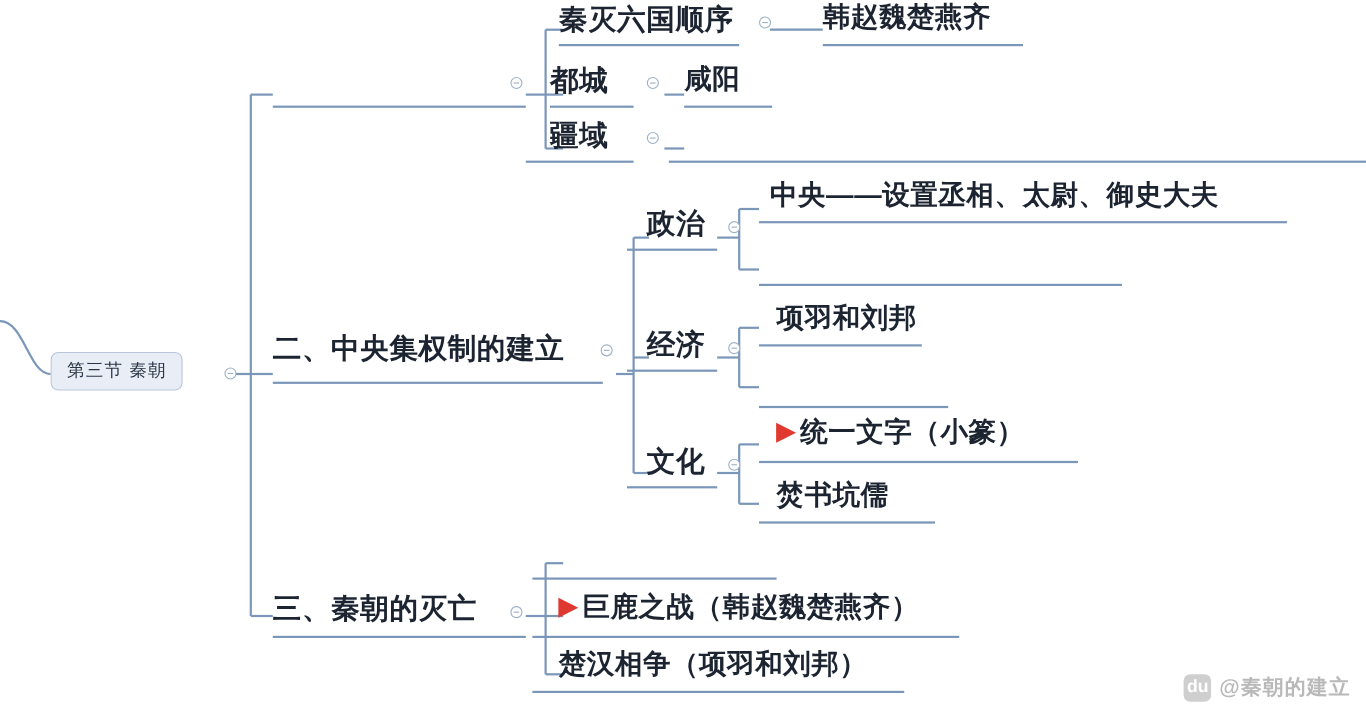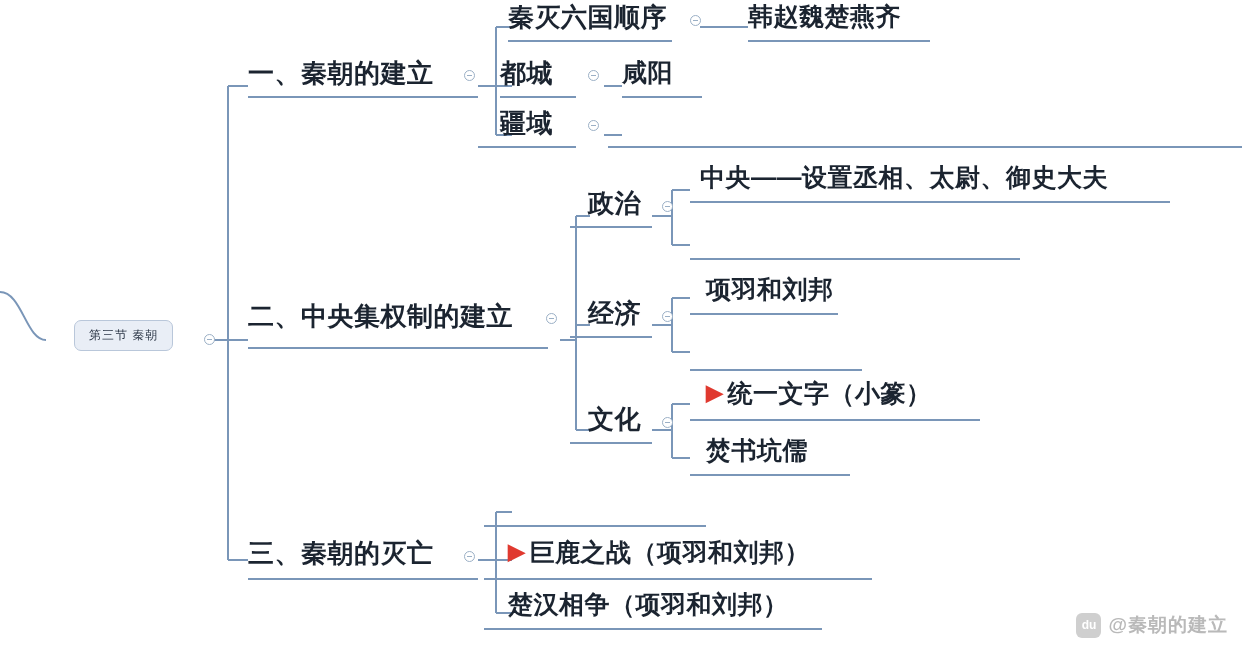--- a/index.html
+++ b/index.html
@@ -31,25 +31,24 @@
     color: #1b2430;
     font-weight: bold;
     letter-spacing: 0.5px;
   }
   
   .root-node {
     background: #e9eef6;
     border: 1px solid #b9c7da;
     border-radius: 7px;
     padding: 6px 14px;
-    font-size: 12px;
+    font-size: 16px;
     font-weight: normal;
     color: #2a3545;
     letter-spacing: 1px;
-    margin-left: 28px;
   }
   
   .txt {
     font-size: 25px;
     line-height: 1;
     padding-bottom: 5px;
   }
   .txt.l1 { font-size: 26px; }
   .txt.l2 { font-size: 26px; }
   .txt.leaf { font-size: 25px; }
@@ -95,21 +94,21 @@
     font-size: 19px;
     font-weight: bold;
     letter-spacing: 1px;
   }
   .wm-badge {
     width: 25px;
     height: 25px;
     border-radius: 6px;
     background: #cfcfcf;
     color: #ffffff;
-    font-size: 12px;
+    font-size: 16px;
     font-weight: bold;
     display: flex;
     align-items: center;
     justify-content: center;
     letter-spacing: 0;
   }
 </style>
 </head>
 <body>
 
@@ -165,21 +164,20 @@
       <path d="M496 512 V 613"></path>
       <path d="M496 512 H 512"></path>
       <path d="M496 560 H 512"></path>
       <path d="M496 613 H 512"></path>
     </g>
   </svg>
 
   <div class="node root-node" style="left:46px; top:320px;">第三节 秦朝</div>
   <div class="collapse-dot" style="left:204px; top:334px;"></div>
 
-  <div class="node txt l1" style="left:248px; top:60px;">一、秦朝的建立</div>
   <div class="underline" style="left:248px; top:96px; width:230px;"></div>
   <div class="collapse-dot" style="left:464px; top:70px;"></div>
 
   <div class="node txt l2" style="left:508px; top:4px;">秦灭六国顺序</div>
   <div class="underline" style="left:508px; top:40px; width:164px;"></div>
   <div class="collapse-dot" style="left:690px; top:15px;"></div>
   <div class="node txt leaf" style="left:748px; top:4px;">韩赵魏楚燕齐</div>
   <div class="underline" style="left:748px; top:40px; width:182px;"></div>
 
   <div class="node txt l2" style="left:500px; top:60px;">都城</div>
@@ -227,21 +225,21 @@
   <div class="node txt leaf" style="left:706px; top:438px;">焚书坑儒</div>
   <div class="underline" style="left:690px; top:474px; width:160px;"></div>
 
   <div class="node txt l1" style="left:248px; top:540px;">三、秦朝的灭亡</div>
   <div class="underline" style="left:248px; top:578px; width:230px;"></div>
   <div class="collapse-dot" style="left:464px; top:551px;"></div>
 
   <div class="underline" style="left:484px; top:525px; width:222px;"></div>
 
   <div class="node txt leaf" style="left:508px; top:540px;">
-    <span class="flag">▶</span><span>巨鹿之战（项羽和刘邦）</span>
+    <span class="flag">▶</span><span>巨鹿之战（韩赵魏楚燕齐）</span>
   </div>
   <div class="underline" style="left:484px; top:578px; width:388px;"></div>
 
   <div class="node txt leaf" style="left:508px; top:592px;">楚汉相争（项羽和刘邦）</div>
   <div class="underline" style="left:484px; top:628px; width:338px;"></div>
 
   <div class="watermark">
     <span class="wm-badge">du</span>
     <span>@秦朝的建立</span>
   </div>

